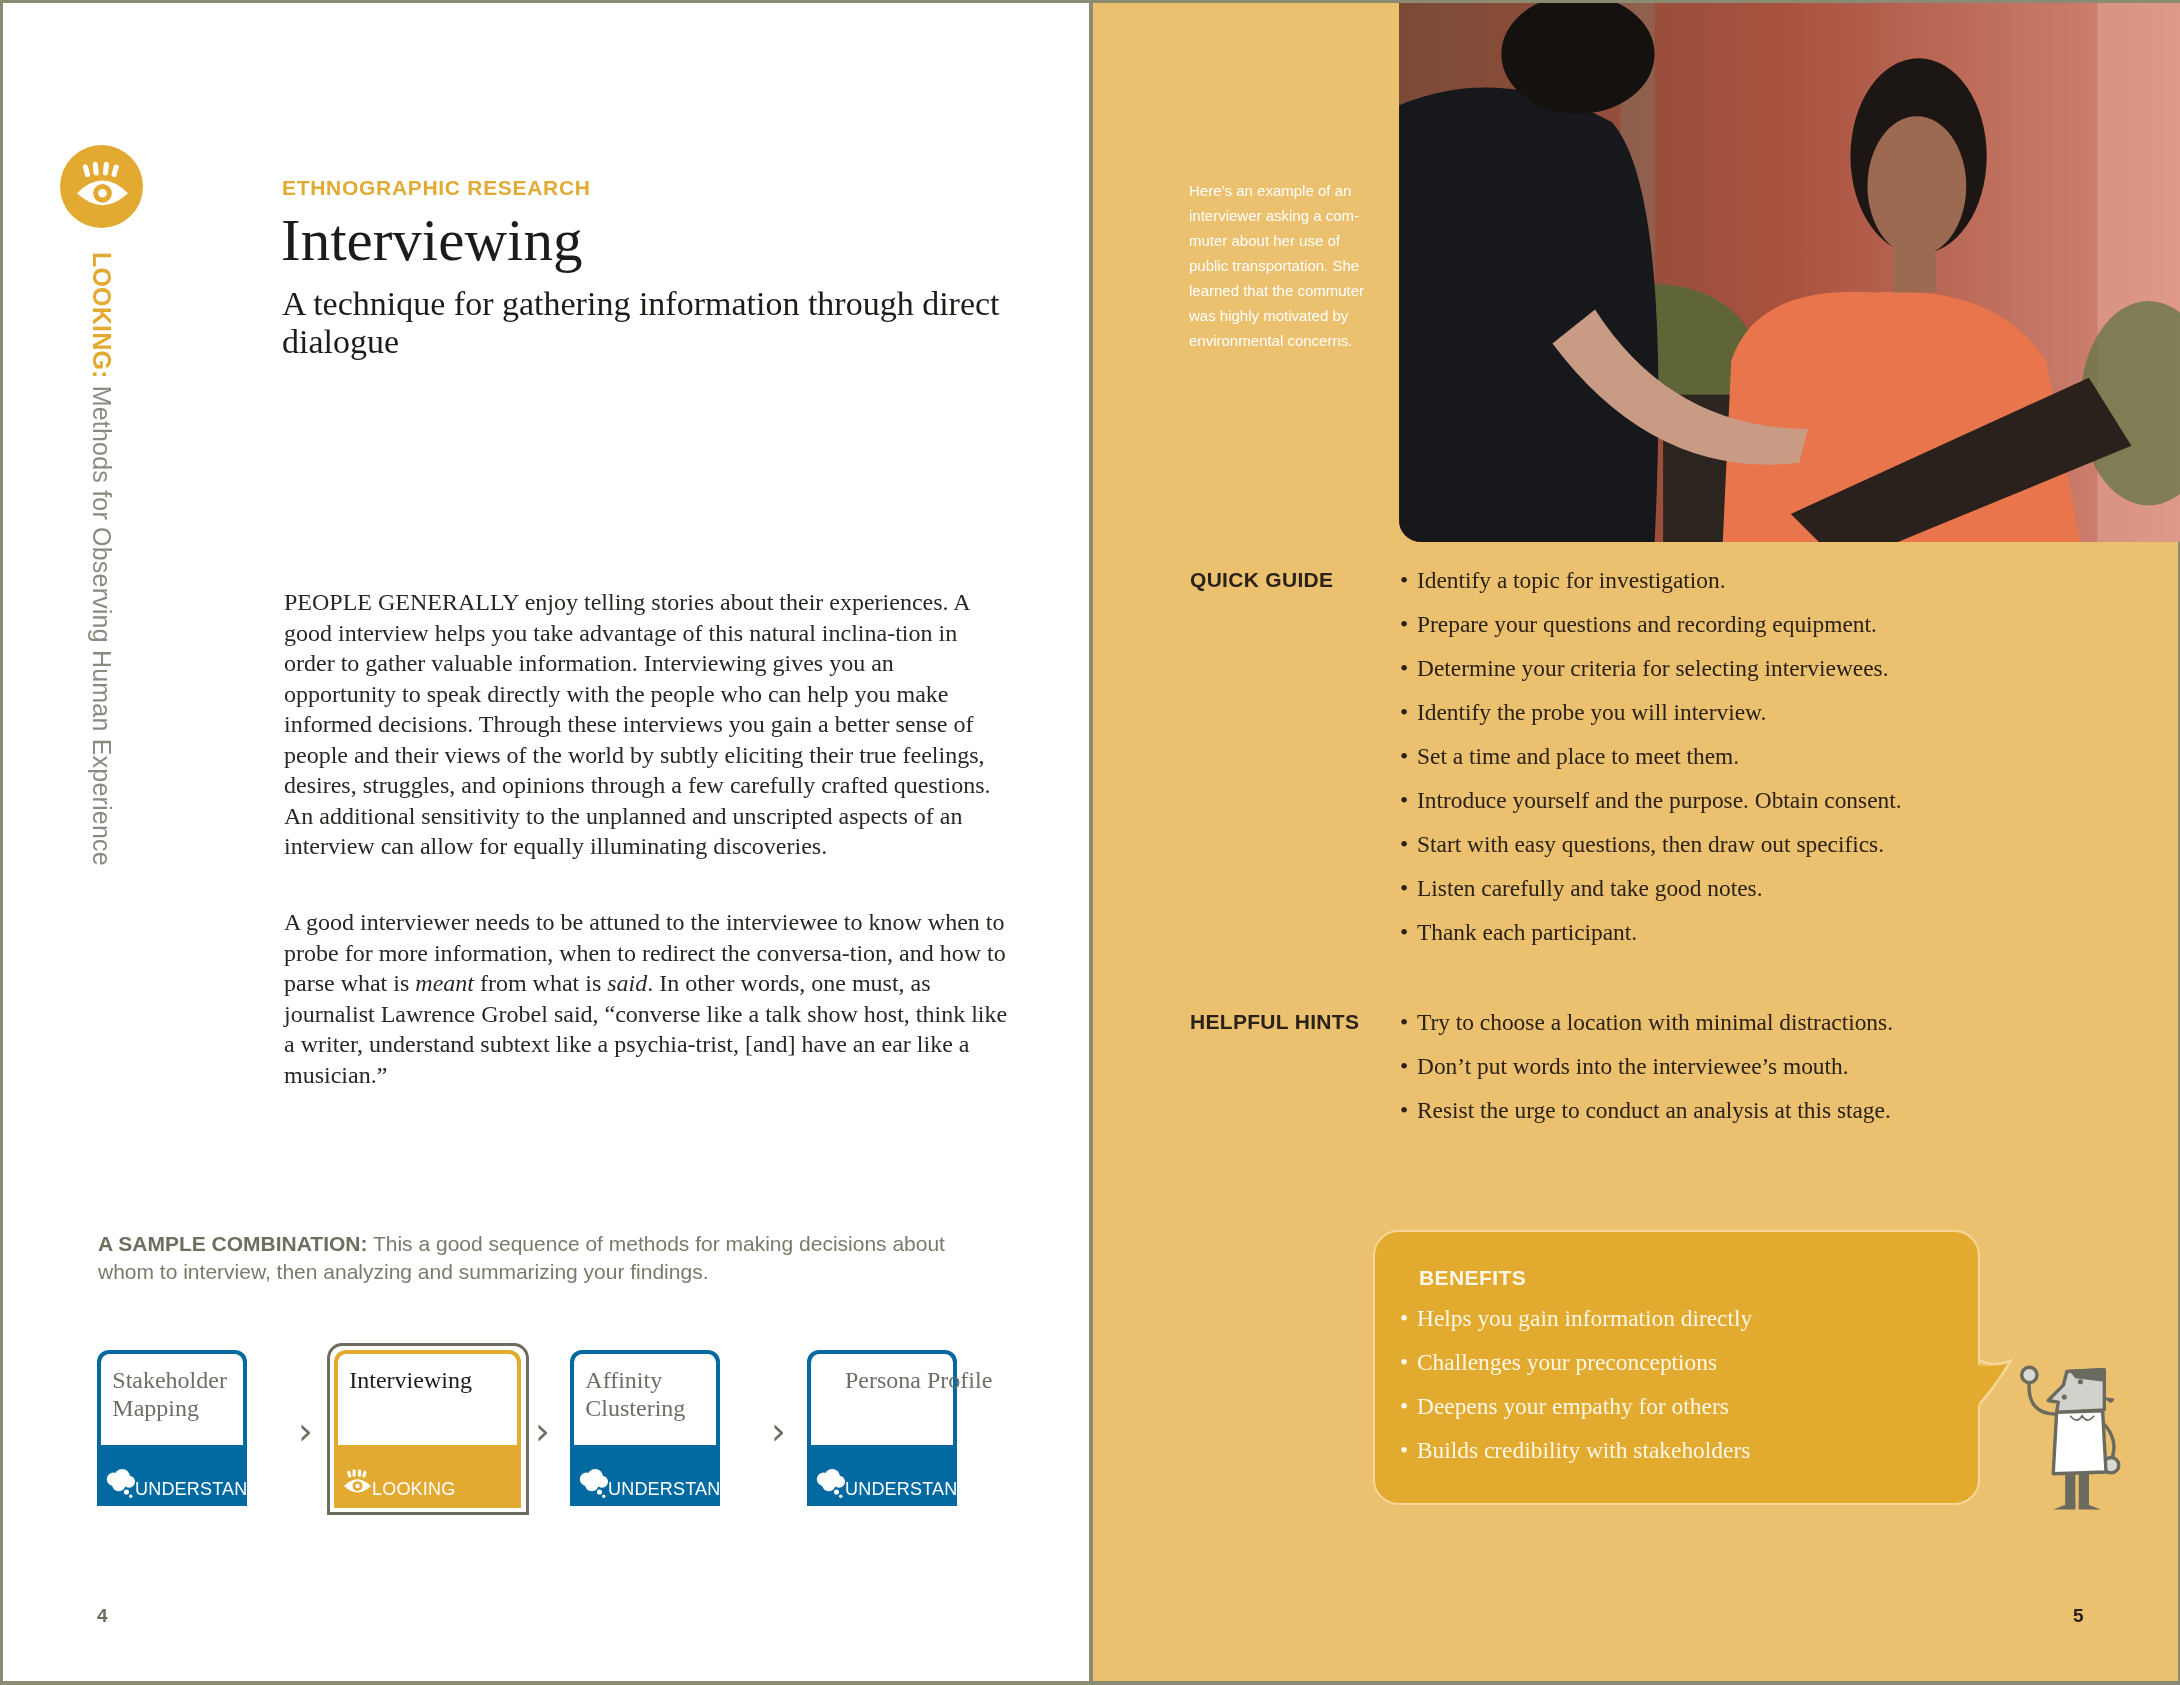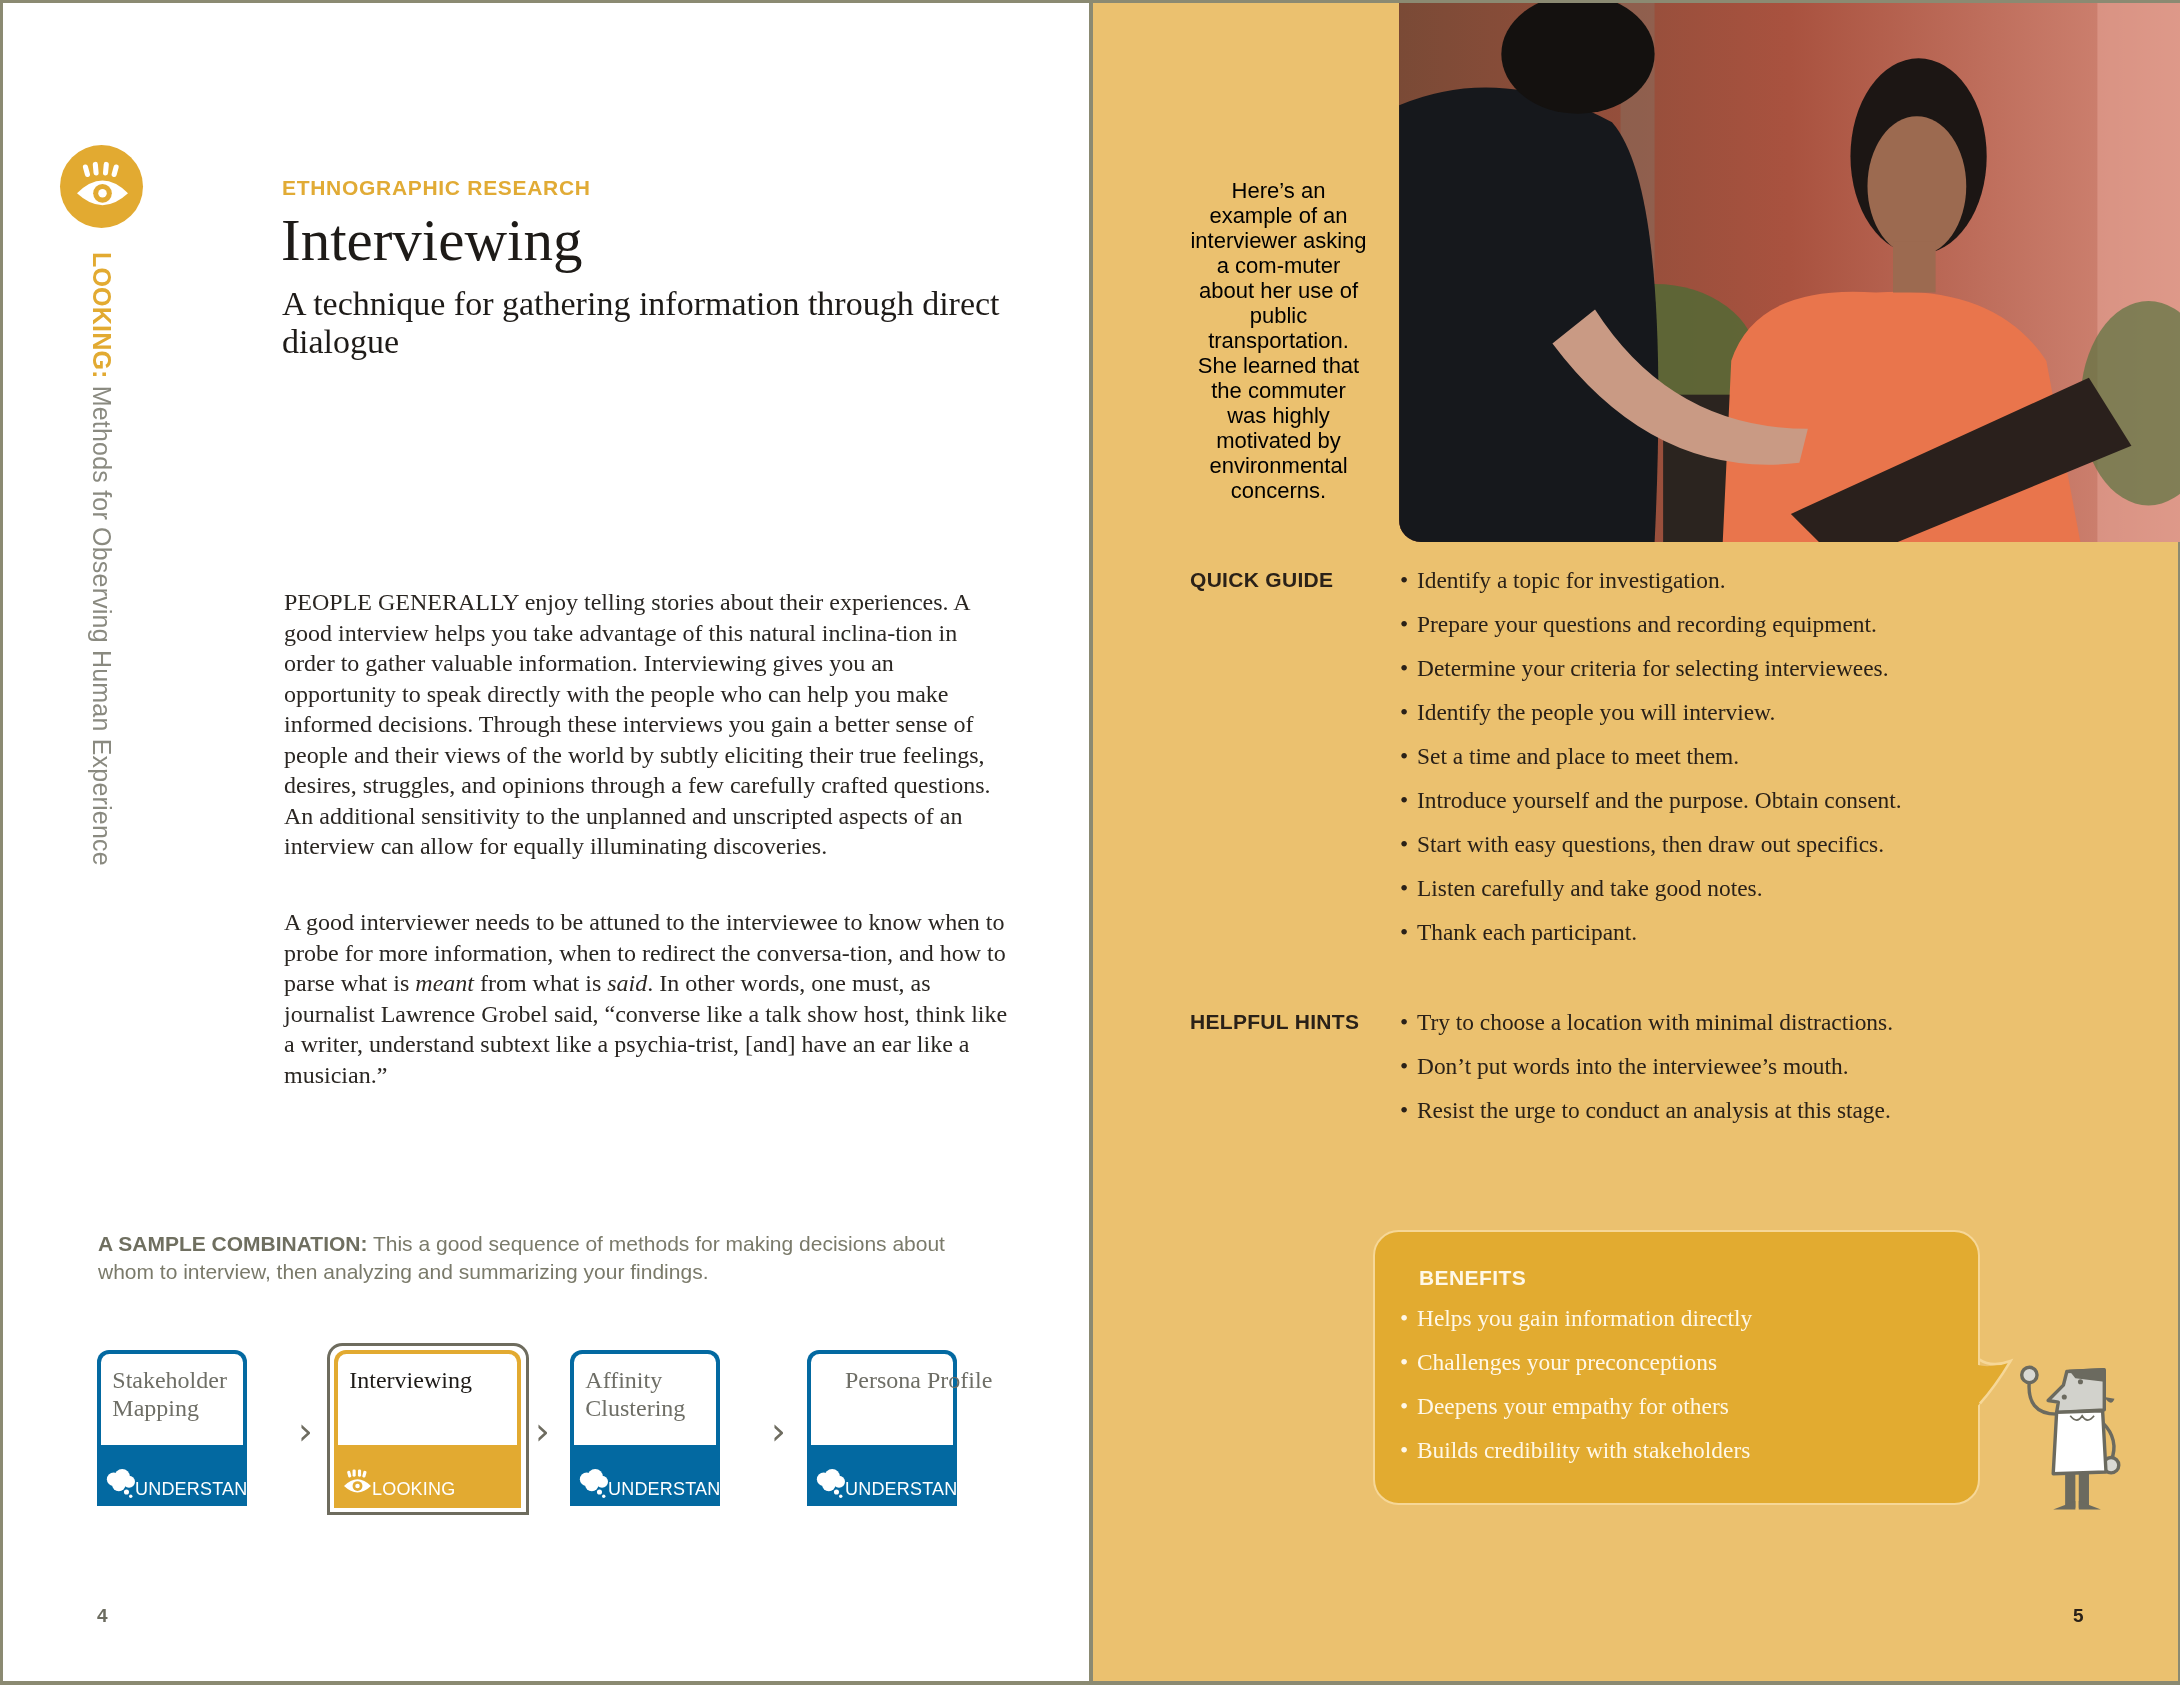--- a/index.html
+++ b/index.html
@@ -32,21 +32,21 @@
   .card .card-band { position:absolute; left:0; top:95px; right:0; bottom:0; }
   .card .band-label { position:absolute; left:38px; top:34px; font-size:18px; color:#fff; letter-spacing:0.2px; }
   .card .band-icon { position:absolute; left:7.7px; top:24px; }
   .card.selected { left:334px; top:1350px; width:187px; height:158px; background:#e2aa31; }
   .card.selected .card-title { color:#1e1b18; }
   .selected-outline { position:absolute; left:327px; top:1343px; width:196px; height:166px; border:3.4px solid #6e6c5e; border-radius:15.3px 15.3px 0 0; box-sizing:content-box; }
   .chevron { position:absolute; top:1410px; font-size:37px; color:#6e6c60; font-family:"DejaVu Sans", sans-serif; }
 
   
   .photo { left:1399px; top:3.4px; width:782px; height:539px; border-radius:0 0 0 22px; overflow:hidden; background:#6b3a2a; }
-  .caption { left:1189px; top:178px; width:179px; font-size:22px; line-height:25px; color:#000000;text-align:center; }
+  .caption { left:1189px; top:178px; width:179px; font-size:15px; line-height:25px; color:#ffffff; }
   .guide-heading { font-size:21px; font-weight:bold; color:#2a2118; letter-spacing:0.3px; }
   .quick-heading { left:1190px; top:568px; }
   .hints-heading { left:1190px; top:1010px; }
   .bullet-list { left:1400px; margin:0; padding:0; list-style:none; font-size:23.4px; color:#2a2118; }
   .bullet-list li { height:44px; line-height:25.6px; position:relative; padding-left:17px; }
   .bullet-list li::before { content:"\2022"; position:absolute; left:0; top:0; }
   .quick-list { top:568px; }
   .hints-list { top:1010px; }
 
   .benefits { left:1373px; top:1230px; width:607px; height:275px; background:#e2ab30; border:2.6px solid #f6d797; border-radius:25.6px; box-sizing:border-box; }
@@ -203,21 +203,21 @@
     <ellipse cx="210" cy="60" rx="90" ry="70" fill="#14110f"></ellipse>
     <path d="M180 400 Q300 560 470 540 L480 500 Q320 500 230 360 Z" fill="#c99a84"></path>
   </svg>
 </div>
 
 <div class="abs guide-heading quick-heading">QUICK GUIDE</div>
 <ul class="abs bullet-list quick-list serif">
   <li>Identify a topic for investigation.</li>
   <li>Prepare your questions and recording equipment.</li>
   <li>Determine your criteria for selecting interviewees.</li>
-  <li>Identify the people you will interview.</li>
+  <li>Identify the probe you will interview.</li>
   <li>Set a time and place to meet them.</li>
   <li>Introduce yourself and the purpose. Obtain consent.</li>
   <li>Start with easy questions, then draw out specifics.</li>
   <li>Listen carefully and take good notes.</li>
   <li>Thank each participant.</li>
 </ul>
 
 <div class="abs guide-heading hints-heading">HELPFUL HINTS</div>
 <ul class="abs bullet-list hints-list serif">
   <li>Try to choose a location with minimal distractions.</li>

